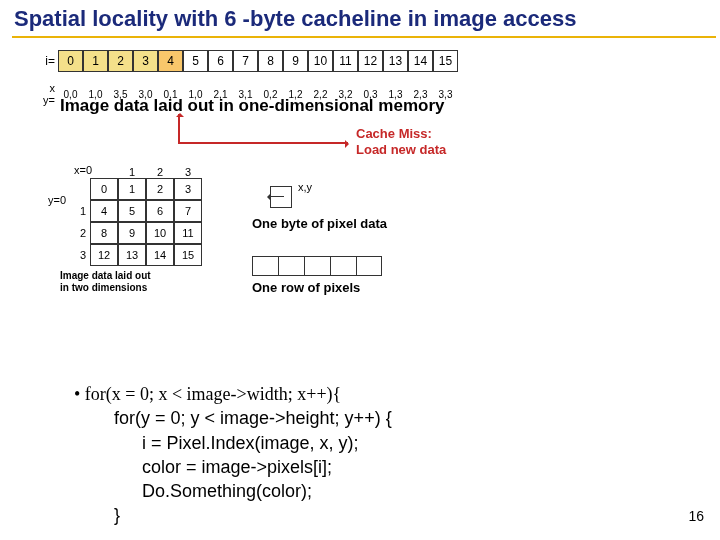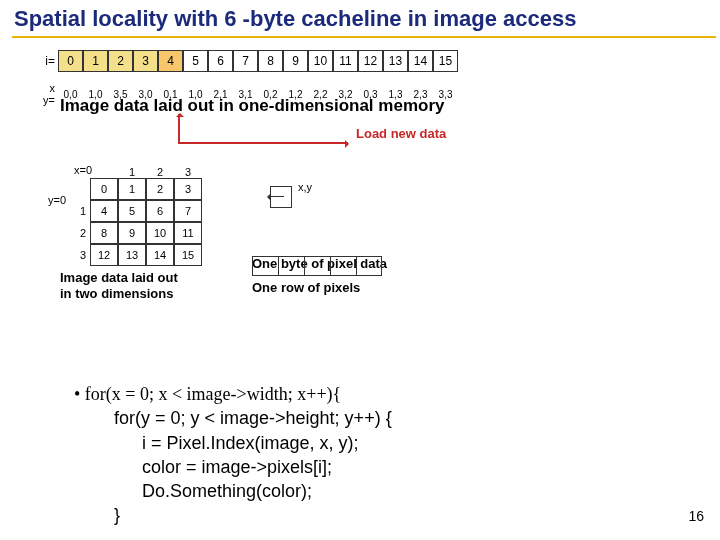--- a/index.html
+++ b/index.html
@@ -74,41 +74,41 @@
   .col-xh { position: absolute; top: -2px; left: 14px; font-size: 11px; }
   .row-yh { position: absolute; top: 28px; left: -12px; font-size: 11px; }
   .g-row { display: flex; align-items: center; }
   .g-row .ylab { width: 30px; font-size: 11px; text-align: right; padding-right: 4px; }
   .g-cell {
     width: 28px; height: 22px; border: 1px solid #333;
     font-size: 11px; display: flex; align-items: center; justify-content: center;
   }
   .cap-2d {
     position: absolute; top: 226px; left: 24px;
-    font-size: 13px; font-weight: bold; line-height: 1.2;
+    font-size: 10px; font-weight: bold; line-height: 1.2;
   }
   
   .pix-box {
     position: absolute; left: 234px; top: 142px;
     width: 22px; height: 22px; border: 1px solid #333;
   }
   .pix-lab {
     position: absolute; left: 262px; top: 137px; font-size: 11px;
   }
   .pix-arrow {
     position: absolute; left: 232px; top: 152px;
     width: 16px; height: 0; border-top: 1px solid #333;
   }
   .pix-arrow::before {
     content: ""; position: absolute; left: -4px; top: -3px;
     border: 3px solid transparent; border-right-color: #333;
   }
   .pix-cap {
     position: absolute; left: 216px; top: 172px;
-    font-size: 13px; font-weight: bold; margin-top: 40px;
+    font-size: 13px; font-weight: bold;
   }
   
   .rowpix {
     position: absolute; left: 216px; top: 212px;
     display: flex;
   }
   .rowpix div {
     width: 26px; height: 20px; border: 1px solid #333; border-right: none;
   }
   .rowpix div:last-child { border-right: 1px solid #333; }
@@ -177,20 +177,21 @@
         <div class="xy-cell">1,3</div>
         <div class="xy-cell">2,3</div>
         <div class="xy-cell">3,3</div>
       </div>
   </div>
   <div class="cap-1d">Image data laid out in one-dimensional memory</div>
 
   <div class="arrow-vert"></div>
   <div class="arrow-horiz"></div>
   <div class="miss-text">
+    <div>Cache Miss:</div>
     <div>Load new data</div>
   </div>
 
   <div class="grid2d">
     <div class="col-xh">x=0</div>
     <div class="row-yh">y=0</div>
     <div class="col-hdr" id="col-hdr">
         <div></div>
         <div>1</div>
         <div>2</div>

